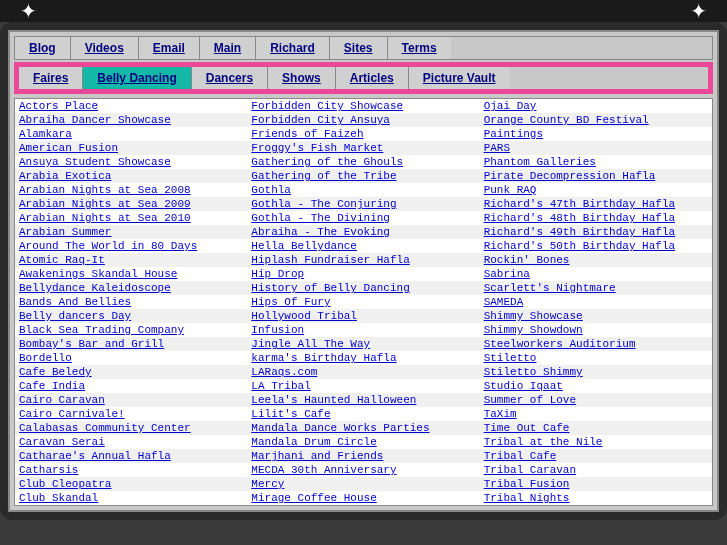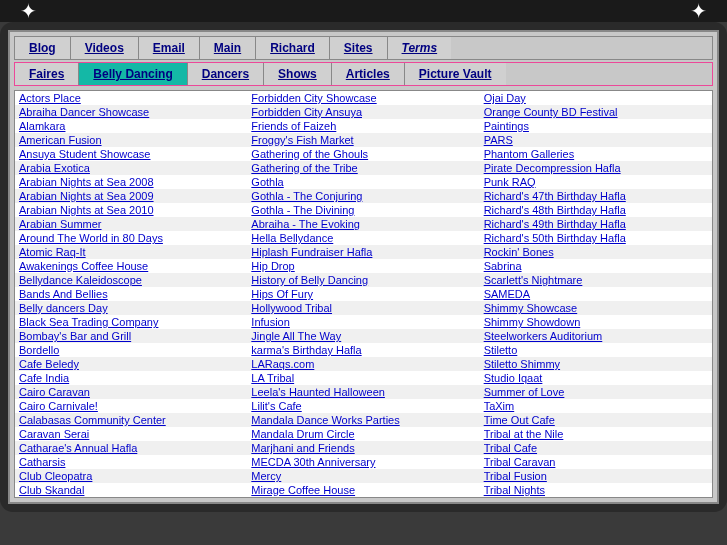--- a/index.html
+++ b/index.html
@@ -50,25 +50,25 @@
     .nav-item {
       padding: 4px 14px;
       border-right: 1px solid #888;
       cursor: pointer;
       color: #000080;
       font-size: 12px;
       font-weight: bold;
       text-decoration: underline;
       background: #d0d0d0;
     }
-    .nav-item:last-child { border-right: none; font-style: italic; }
+    .nav-item:last-child { border-right: none; }
     .sub-nav-bar {
       display: flex;
       background-color: #c8c8c8;
-      border: 1px solid #ec4899;
+      border: 5px solid #ec4899;
       margin-bottom: 4px;
     }
     .sub-nav-item {
       padding: 4px 14px;
       border-right: 1px solid #888;
       cursor: pointer;
       color: #000080;
       font-size: 12px;
       font-weight: bold;
       text-decoration: underline;
@@ -79,20 +79,21 @@
       background: #14b8a6;
       color: #000080;
     }
     .table-container {
       background: #ffffff;
       border: 1px solid #888;
     }
     table {
       width: 100%;
       border-collapse: collapse;
+      font-family: Liberation Mono, monospace;
     }
     td {
       padding: 1px 4px;
       font-size: 11px;
       vertical-align: top;
       width: 33.33%;
       border: none;
     }
     tr:nth-child(even) td {
       background-color: #f0f0f0;
@@ -193,21 +194,21 @@
               <td><span class="cell-link">Around The World in 80 Days</span></td>
               <td><span class="cell-link">Hella Bellydance</span></td>
               <td><span class="cell-link">Richard's 50th Birthday Hafla</span></td>
             </tr>
             <tr>
               <td><span class="cell-link">Atomic Raq-It</span></td>
               <td><span class="cell-link">Hiplash Fundraiser Hafla</span></td>
               <td><span class="cell-link">Rockin' Bones</span></td>
             </tr>
             <tr>
-              <td><span class="cell-link">Awakenings Coffee House</span></td>
+              <td><span class="cell-link">Awakenings Skandal House</span></td>
               <td><span class="cell-link">Hip Drop</span></td>
               <td><span class="cell-link">Sabrina</span></td>
             </tr>
             <tr>
               <td><span class="cell-link">Bellydance Kaleidoscope</span></td>
               <td><span class="cell-link">History of Belly Dancing</span></td>
               <td><span class="cell-link">Scarlett's Nightmare</span></td>
             </tr>
             <tr>
               <td><span class="cell-link">Bands And Bellies</span></td>

